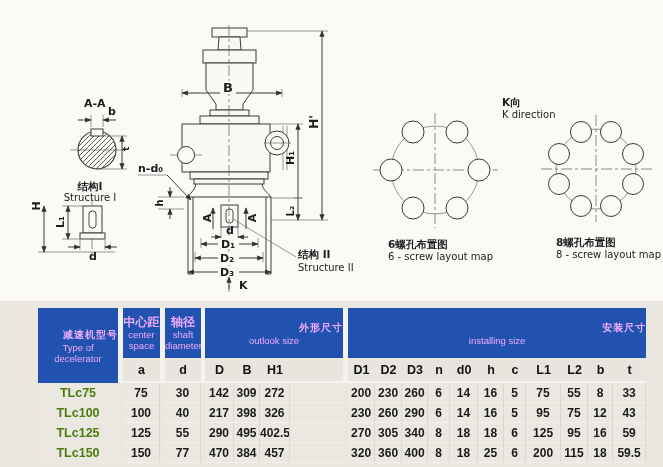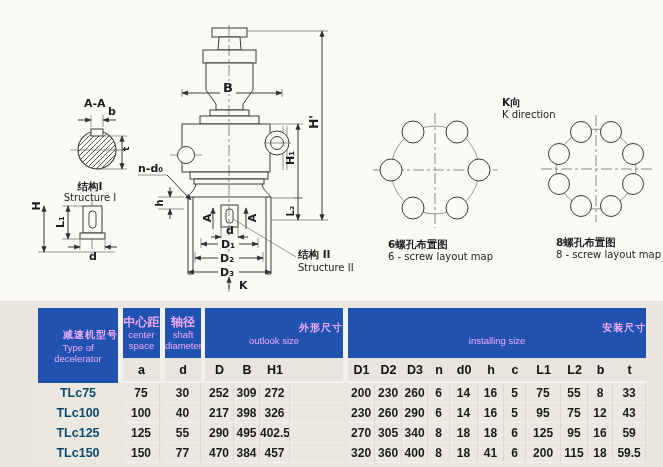--- a/index.html
+++ b/index.html
@@ -12,21 +12,21 @@
   .blue{background:#2152b0;color:#f0abfc;}
   .blue .cn{font-size:10px;font-weight:bold;letter-spacing:1px;line-height:15px;text-align:right;}
   .blue .cn-sm{font-size:12px;font-weight:bold;line-height:14px;}
   .blue .en{font-size:9.5px;line-height:11px;}
   tr.hrow1 td{height:50px;}
   tr.hrow2 td{height:23px;}
   tr.drow td{height:19px;}
   .sub{background:#e7e5de;color:#111;font-weight:bold;font-size:12.5px;border-bottom:2px solid #f6f5f0;}
   .gapc{background:#f3f2ec;}
   .dcell{background:#eae8e1;color:#1a1a1a;font-weight:bold;font-size:12px;border-bottom:1px solid #f2f1ea;border-right:1px solid rgba(190,188,180,0.35);}
-  .model{background:#eae8e1;color:#0c4a6e;font-weight:bold;font-size:12.5px;}
+  .model{background:#eae8e1;color:#4d7c0f;font-weight:bold;font-size:12.5px;}
   .spacercell{background:#eae8e1;border-bottom:1px solid #f2f1ea;}
   svg text{fill:#1c1c1c;}
   .dim{font-family:"DejaVu Sans",sans-serif;font-size:11px;font-weight:bold;}
   .dim-sm{font-family:"DejaVu Sans",sans-serif;font-size:9px;font-weight:bold;}
   .cap-cn{font-family:"DejaVu Sans",sans-serif;font-size:10.5px;font-weight:bold;}
   .cap-en{font-family:"DejaVu Sans",sans-serif;font-size:10px;}
   .ln{stroke:#3b3b3b;stroke-width:1;fill:none;}
   .thin{stroke:#6a6a6a;stroke-width:0.7;fill:none;}
   .cl{stroke:#5a5a5a;stroke-width:0.7;fill:none;stroke-dasharray:11 3 3 3;}
   .solid{fill:#f8f8f5;stroke:#3b3b3b;stroke-width:1;}
@@ -296,21 +296,21 @@
         <td class="sub">t</td>
       </tr>
 
       <tr class="drow">
         <td class="model">TLc75</td>
         <td></td>
         <td class="dcell">75</td>
         <td></td>
         <td class="dcell">30</td>
         <td></td>
-        <td class="dcell">252</td>
+        <td class="dcell">142</td>
         <td class="dcell">309</td>
         <td class="dcell">272</td>
         <td class="spacercell"></td>
         <td></td>
         <td class="dcell">200</td>
         <td class="dcell">230</td>
         <td class="dcell">260</td>
         <td class="dcell">6</td>
         <td class="dcell">14</td>
         <td class="dcell">16</td>
@@ -381,21 +381,21 @@
         <td class="dcell">470</td>
         <td class="dcell">384</td>
         <td class="dcell">457</td>
         <td class="spacercell"></td>
         <td></td>
         <td class="dcell">320</td>
         <td class="dcell">360</td>
         <td class="dcell">400</td>
         <td class="dcell">8</td>
         <td class="dcell">18</td>
-        <td class="dcell">41</td>
+        <td class="dcell">25</td>
         <td class="dcell">6</td>
         <td class="dcell">200</td>
         <td class="dcell">115</td>
         <td class="dcell">18</td>
         <td class="dcell">59.5</td>
       </tr>
     </tbody>
       </table>
   </div>
 

